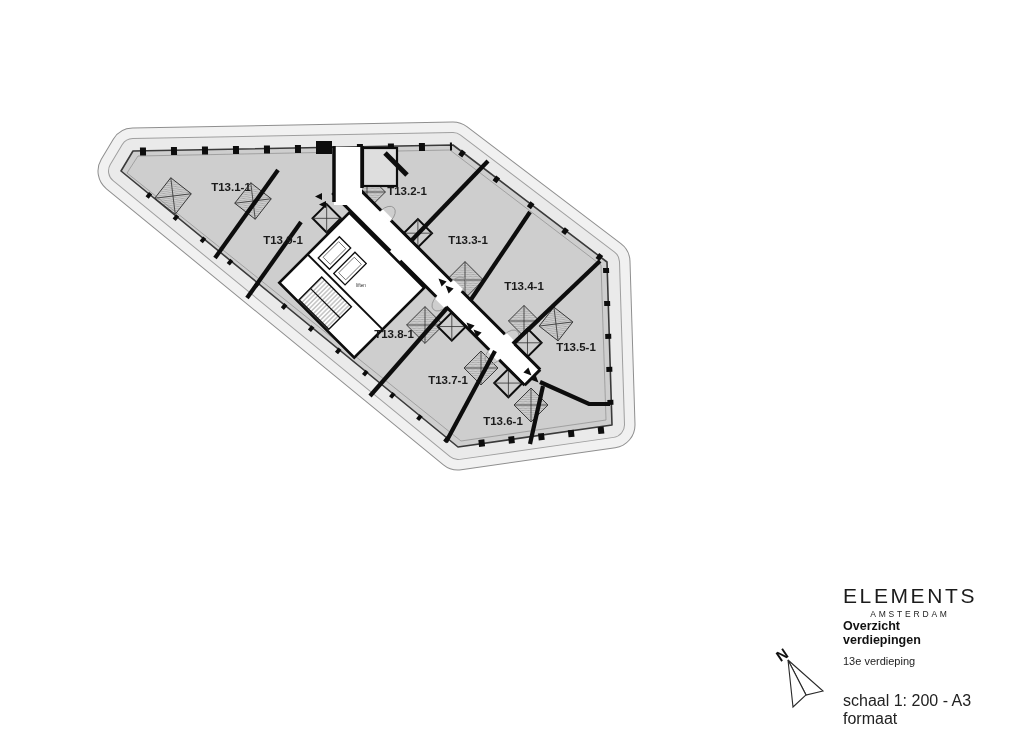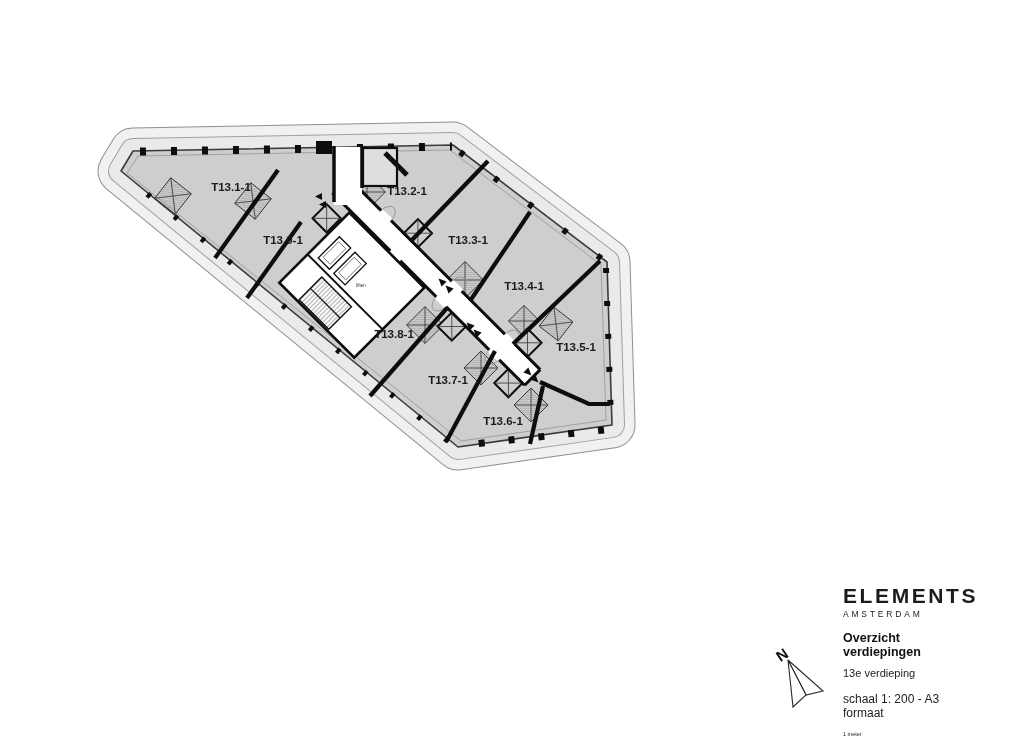--- a/index.html
+++ b/index.html
@@ -17,26 +17,26 @@
   .liftcar{fill:#ffffff;stroke:#444;stroke-width:0.7;}
   .stair{stroke:#0d0d0d;stroke-width:1.4;}
   .gap{fill:#ffffff;}
   .arc{fill:none;stroke:#949494;stroke-width:0.9;}
   .arrow{fill:#0d0d0d;}
   .xr{fill:#cecece;stroke:#0d0d0d;stroke-width:2;}
   .xl{stroke:#3a3a3a;stroke-width:0.8;}
 
   
   #titleblock{position:absolute;left:843px;top:584px;width:134px;}
-  .brand{font-size:21px;letter-spacing:2.6px;font-weight:700;color:#1b1b1b;
+  .brand{font-size:21px;letter-spacing:2.6px;font-weight:400;color:#1b1b1b;
          text-align:center;white-space:nowrap;}
-  .brand-sub{font-size:8.5px;letter-spacing:2.8px;color:#222;text-align:left;margin-top:1px;}
-  .tb-title{font-weight:bold;font-size:12.5px;margin-top:12px;color:#111;}
+  .brand-sub{font-size:8.5px;letter-spacing:2.8px;color:#222;text-align:center;margin-top:1px;}
+  .tb-title{font-weight:bold;font-size:12.5px;color:#111;}
   .tb-floor{font-size:11px;margin-top:8px;color:#222;}
-  .tb-scale{font-size:12px;margin-top:13px;color:#222;}
+  .tb-scale{font-size:16px;margin-top:25px;color:#222;}
   .scalebar{margin-top:11px;width:127px;position:relative;}
   .sb-top-label{font-size:5.5px;color:#222;}
   .sb-bar{height:7px;border:1px solid #161616;display:flex;margin-top:1px;box-sizing:border-box;}
   .sb-bar div{flex:1;}
   .sb-bar div:nth-child(odd){background:#141414;}
   .sb-bottom-label{font-size:5.5px;color:#222;text-align:center;margin-top:1px;}
   #compass{position:absolute;left:762px;top:634px;width:72px;height:80px;}
 </style>
 </head>
 <body>

